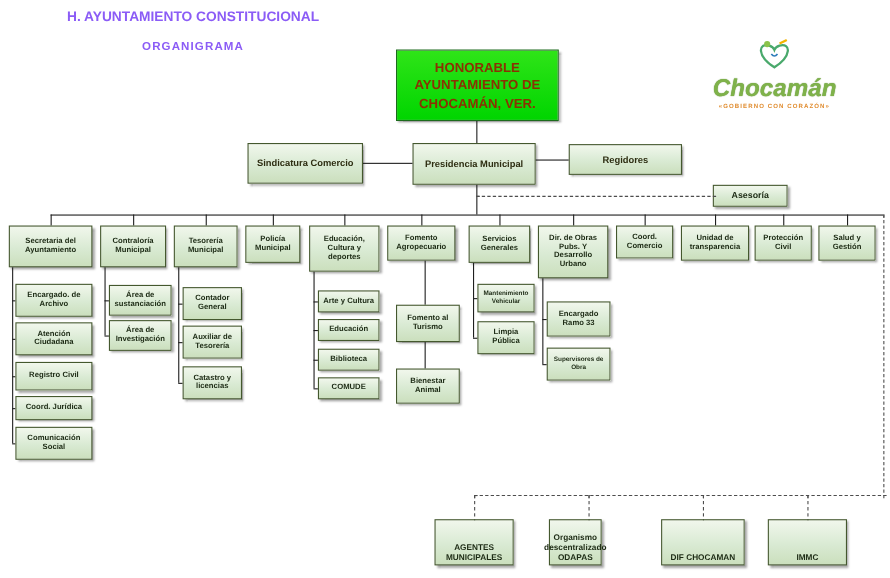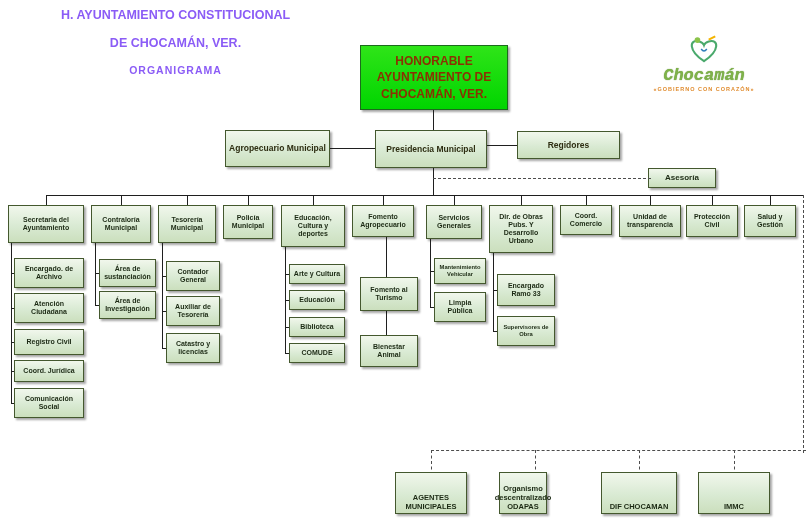--- a/index.html
+++ b/index.html
@@ -30,32 +30,31 @@
   .vline{position:absolute;width:0;border-left:1px solid #1f1f1f;}
   .dashed{border-color:#4d4d4d;border-top-style:dashed;border-left-style:dashed;}
   
   .titleblock{position:absolute;left:28px;top:8px;width:295px;text-align:center;color:#8b5cf6;}
   .t1{font-size:12.5px;font-weight:bold;}
   .t2{font-size:12.5px;font-weight:bold;margin-top:14px;}
   .t3{font-size:12.5px;font-weight:bold;margin-top:14px;}
   .t4{font-size:10.5px;font-weight:bold;margin-top:14px;letter-spacing:1px;}
   
   .logo{position:absolute;left:648px;top:34px;width:112px;text-align:center;}
-  .logo-name{font-size:17px;font-weight:bold;font-style:italic;color:#7fb24a;
-    text-shadow:0 0 1px #5b8a33;margin-top:-2px;font-family:Liberation Mono, monospace;}
+  .logo-name{font-size:22px;font-weight:bold;font-style:italic;color:#7fb24a;
+    text-shadow:0 0 1px #5b8a33;margin-top:-2px;}
   .logo-tag{font-size:5.5px;color:#e08c2f;letter-spacing:1px;font-weight:bold;margin-top:1px;}
 </style>
 </head>
 <body>
 
 <div id="canvas">
 
   <div class="titleblock">
     <div class="t1">H. AYUNTAMIENTO CONSTITUCIONAL</div>
-    <div class="t2">DE CHOCAMÁN, VER.</div>
     <div class="t4">ORGANIGRAMA</div>
   </div>
 
   <div class="logo">
     <span>
       <svg width="58" height="30" viewBox="0 0 60 32">
         <path d="M30 29 C 13 18, 14 5, 25 8 C 29 9.3, 30 12, 30 12 C 30 12, 31 9.3, 35 8 C 46 5, 47 18, 30 29 Z" fill="none" stroke="#4aa96c" stroke-width="2.2"></path>
         <circle cx="23" cy="6.5" r="3" fill="#8bc34a"></circle>
         <path d="M35 6 l7 -3.5" stroke="#f4b400" stroke-width="2.2" fill="none"></path>
         <path d="M27 16 q3 4 6 0" stroke="#2e7dbb" stroke-width="1.6" fill="none"></path>
@@ -63,21 +62,21 @@
     </span>
     <div class="logo-name">Chocamán</div>
     <div class="logo-tag">«GOBIERNO CON CORAZÓN»</div>
   </div>
 
   <div class="box root" style="left:360px;top:45px;width:148px;height:65px;">
     <span>HONORABLE AYUNTAMIENTO DE CHOCAMÁN, VER.</span>
   </div>
 
   <div class="box l2" style="left:225px;top:130px;width:105px;height:37px;">
-    <span>Agropecuario Municipal</span>
+    <span>Sindicatura Comercio</span>
   </div>
   <div class="box l2" style="left:375px;top:130px;width:112px;height:38px;">
     <span>Presidencia Municipal</span>
   </div>
   <div class="box l2" style="left:517px;top:131px;width:103px;height:28px;">
     <span>Regidores</span>
   </div>
 
   <div class="box asesoria" style="left:648px;top:168px;width:68px;height:20px;">
     <span>Asesoría</span>

